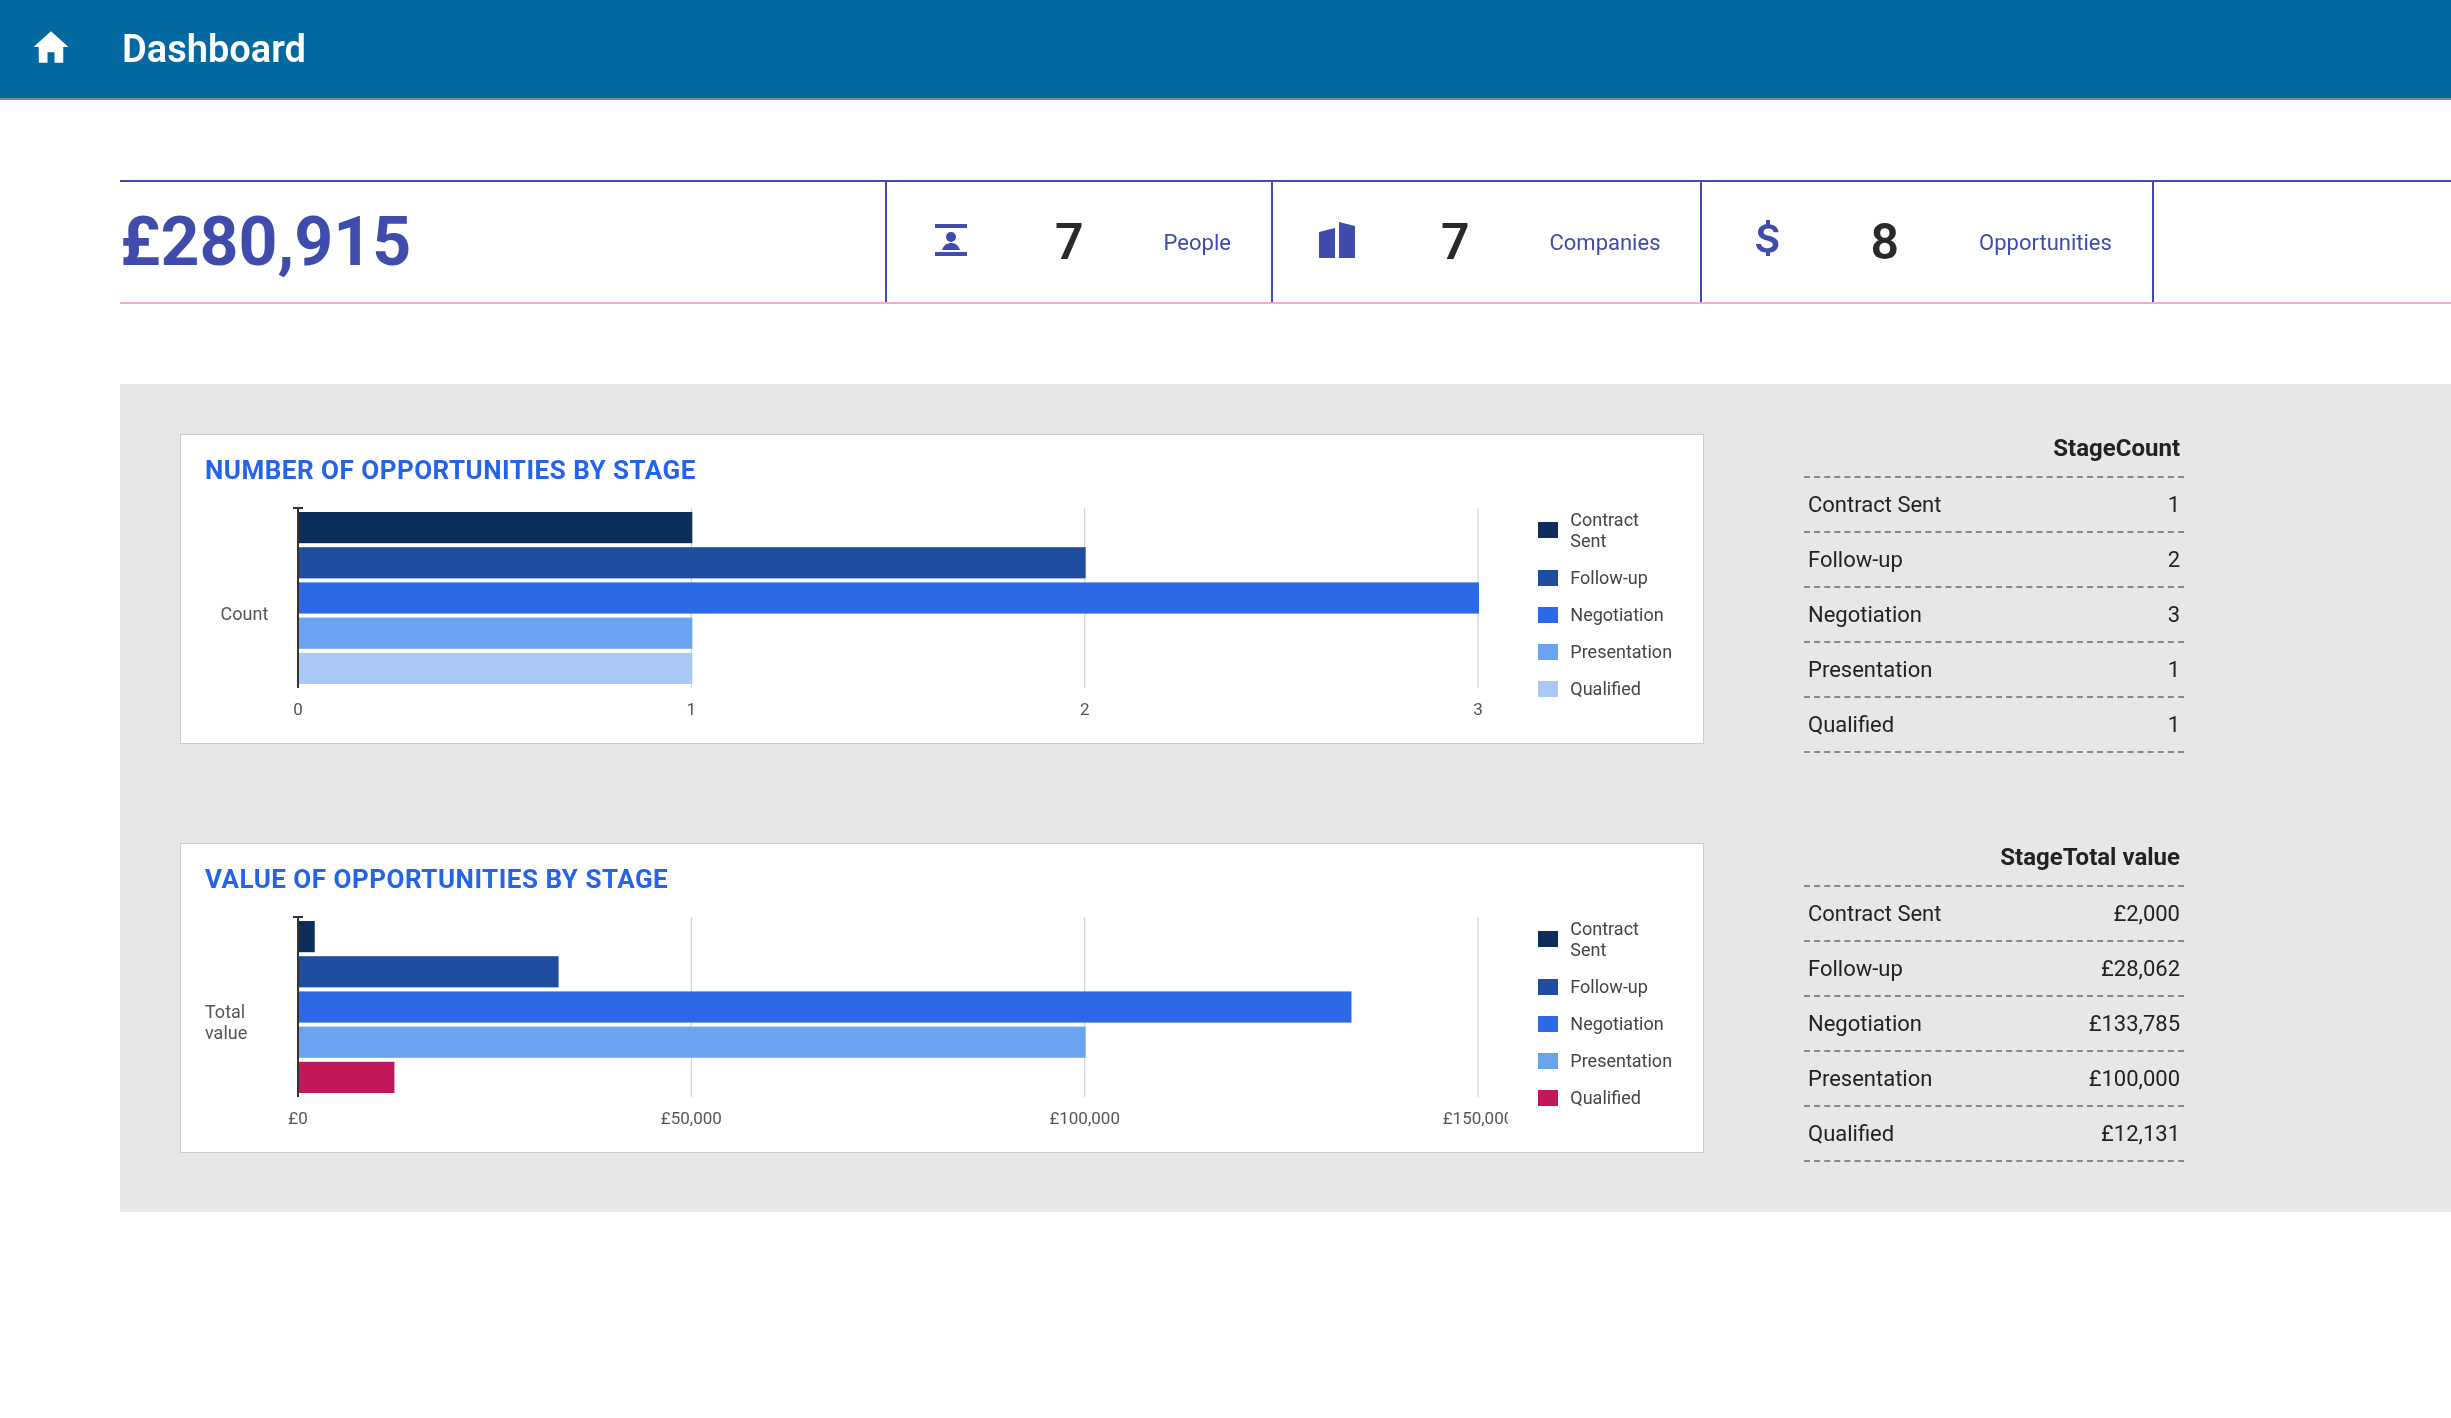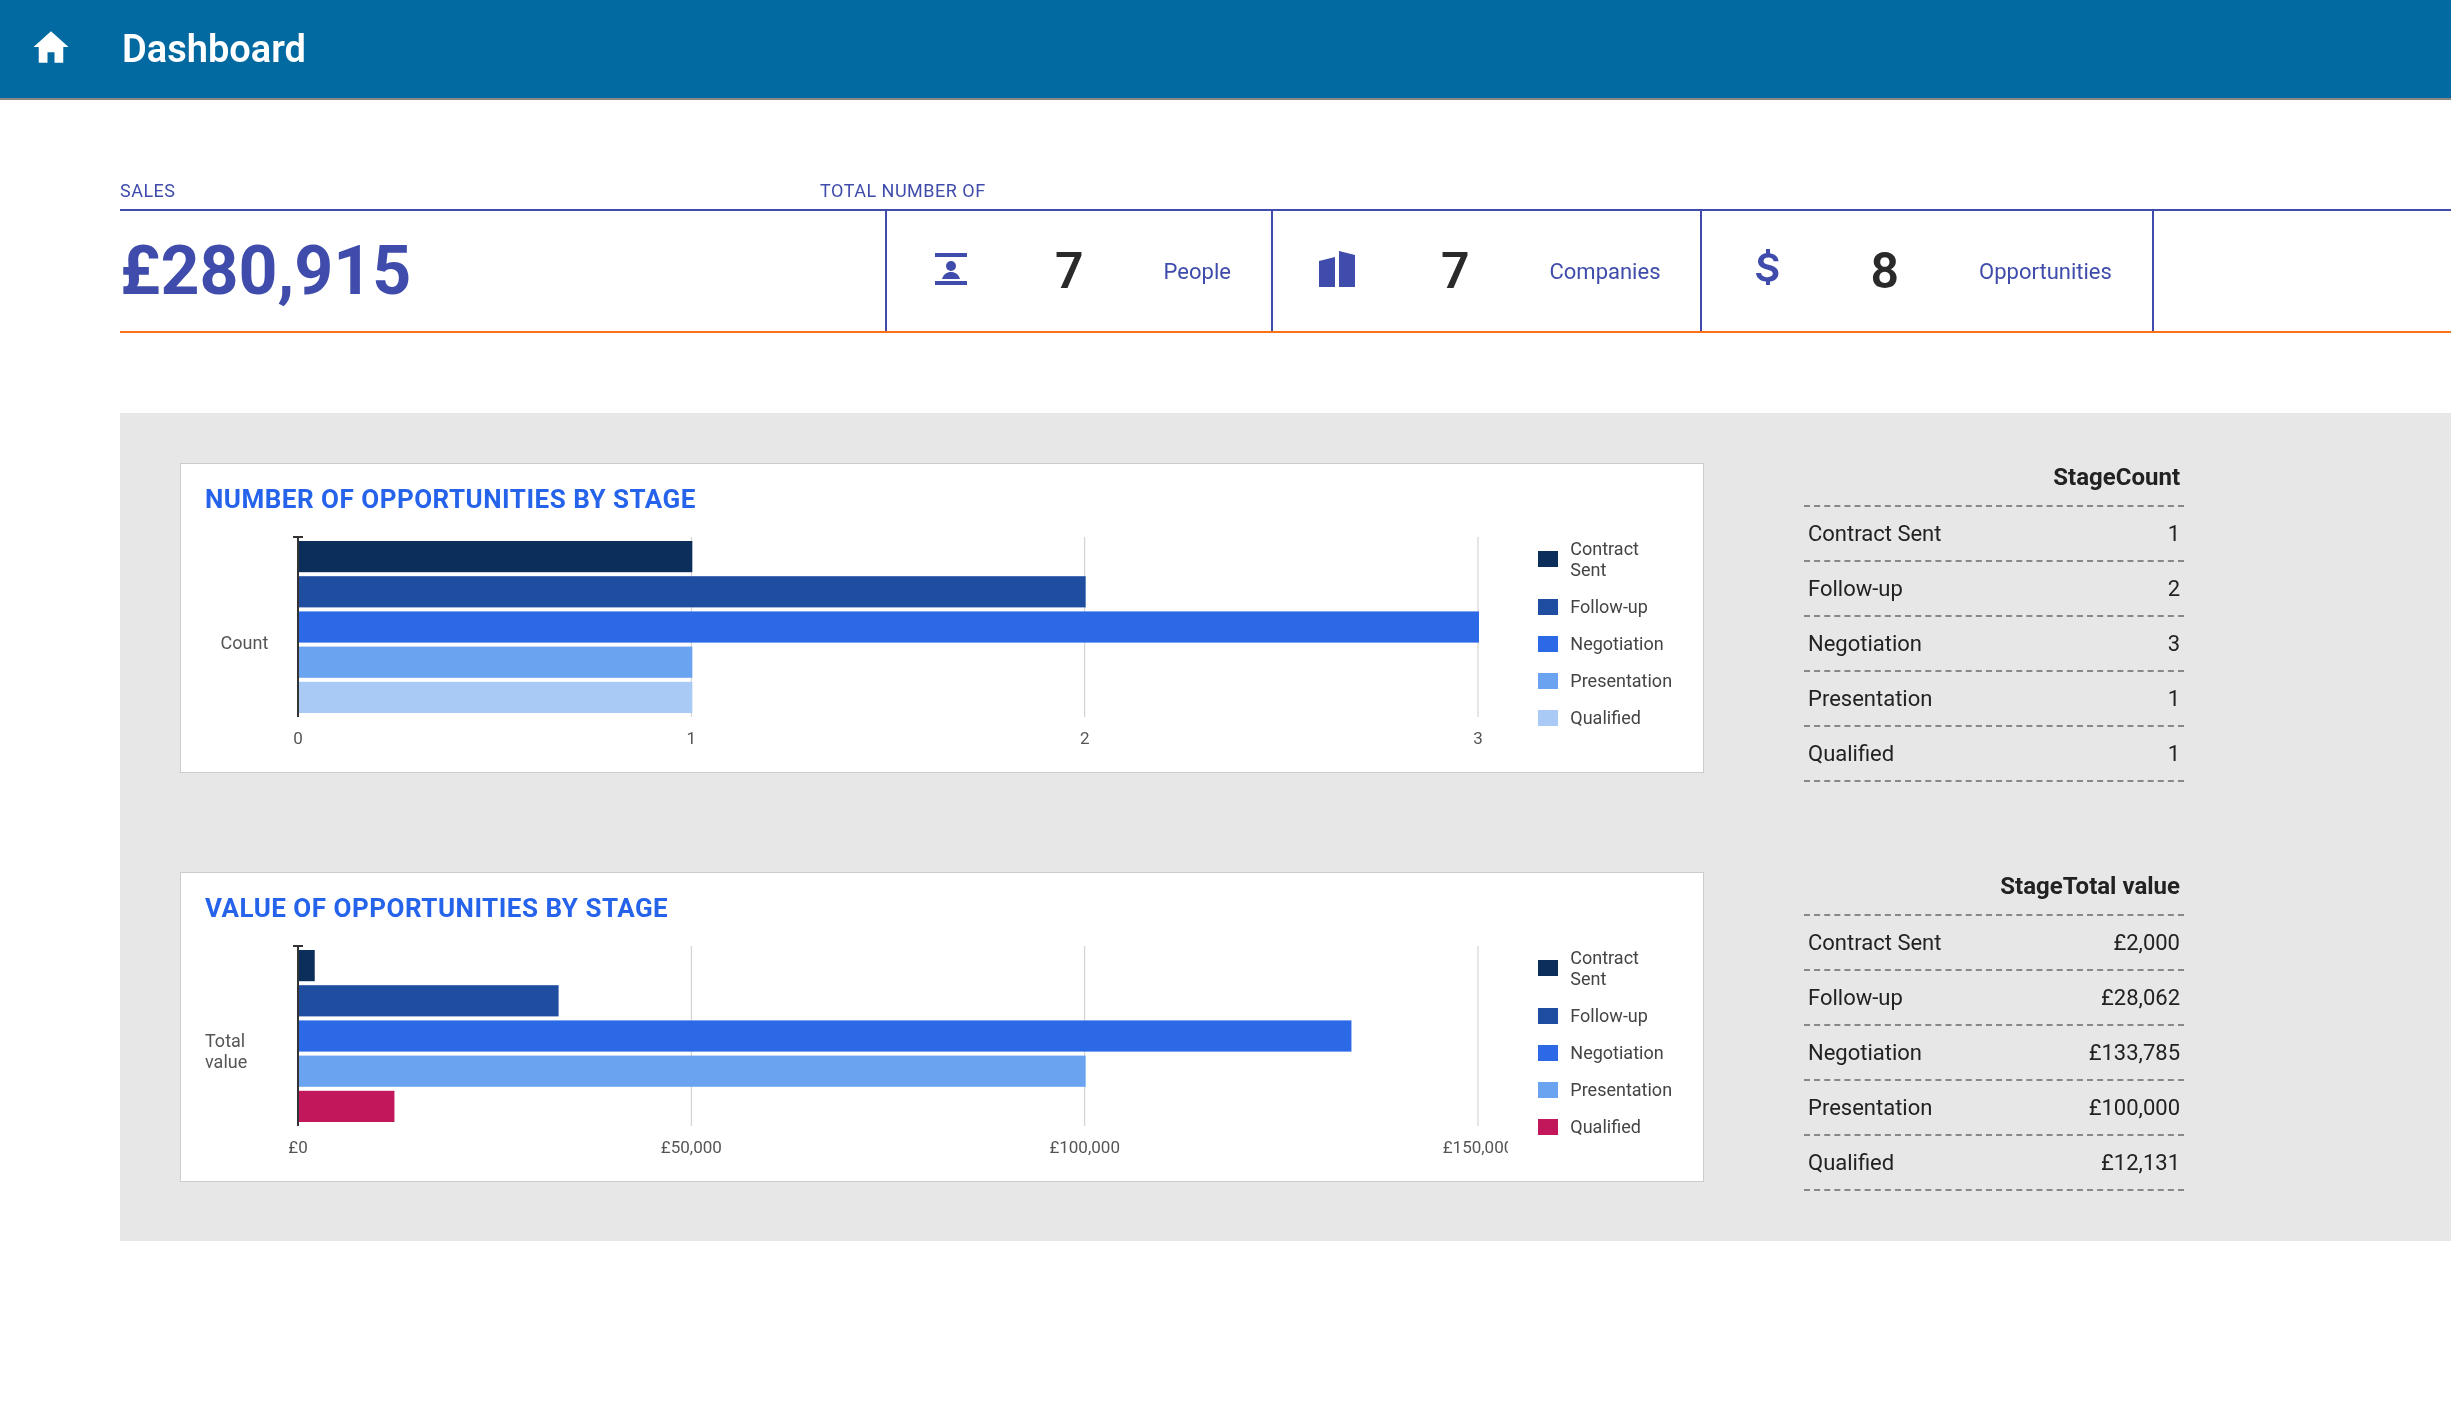--- a/index.html
+++ b/index.html
@@ -26,21 +26,21 @@
   .label-sales {
     width: 700px; font-size: 18px; color: #3f4cab; letter-spacing: .5px;
   }
   .label-total {
     font-size: 18px; color: #3f4cab; letter-spacing: .5px;
   }
 
   .kpi-row {
     display: flex;
     border-top: 2px solid #3f4cab;
-    border-bottom: 2px solid #f97316;
+    border-bottom: 2px solid #f9a8d4;
   }
   .sales-cell {
     width: 765px; padding: 20px 0 20px 0;
   }
   .sales-cell .amount {
     font-size: 68px; font-weight: 700; color: #3f4cab;
   }
   .kpi-cell {
     display: flex; align-items: center;
     border-left: 2px solid #3f4cab;
@@ -103,24 +103,20 @@
   <span class="home-icon">
     <svg width="42" height="42" viewBox="0 0 24 24" fill="currentColor">
         <path d="M12 3l10 9h-3v9h-5v-6H10v6H5v-9H2l10-9z"></path>
       </svg>
   </span>
   <span class="title">Dashboard</span>
 </div>
 
 <div class="content">
 
-  <div class="section-labels">
-    <div class="label-sales">SALES</div>
-    <div class="label-total">TOTAL NUMBER OF</div>
-  </div>
 
   <div class="kpi-row">
     <div class="sales-cell">
       <div class="amount">£280,915</div>
     </div>
 
     <div class="kpi-cell">
       <span class="kpi-icon">
         <svg width="48" height="48" viewBox="0 0 24 24" fill="currentColor">
             <rect x="4" y="4" width="16" height="2"></rect>

